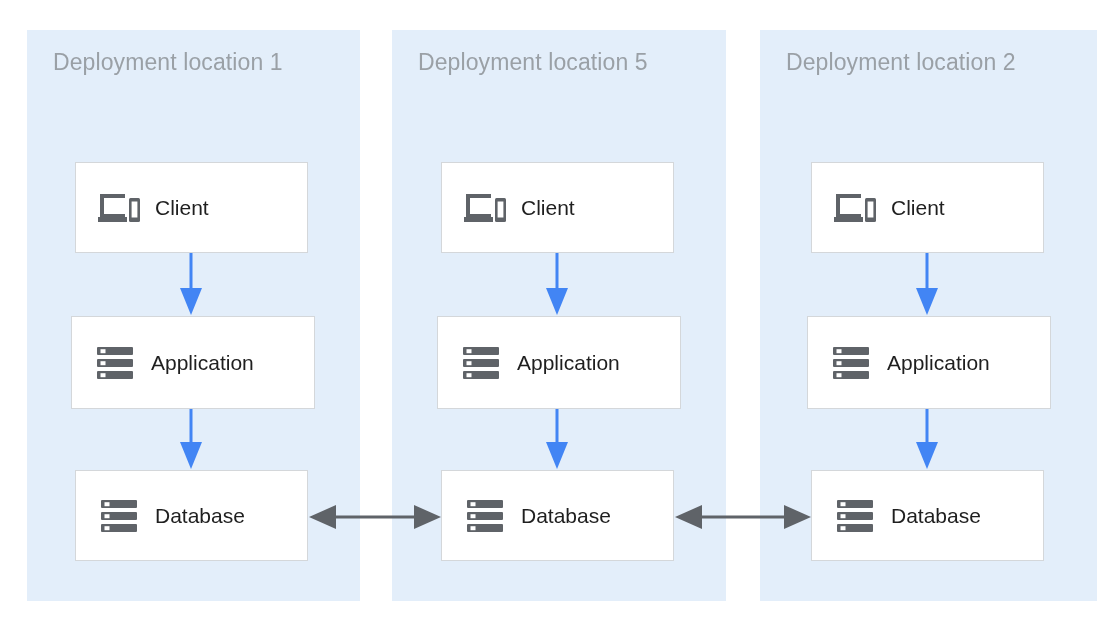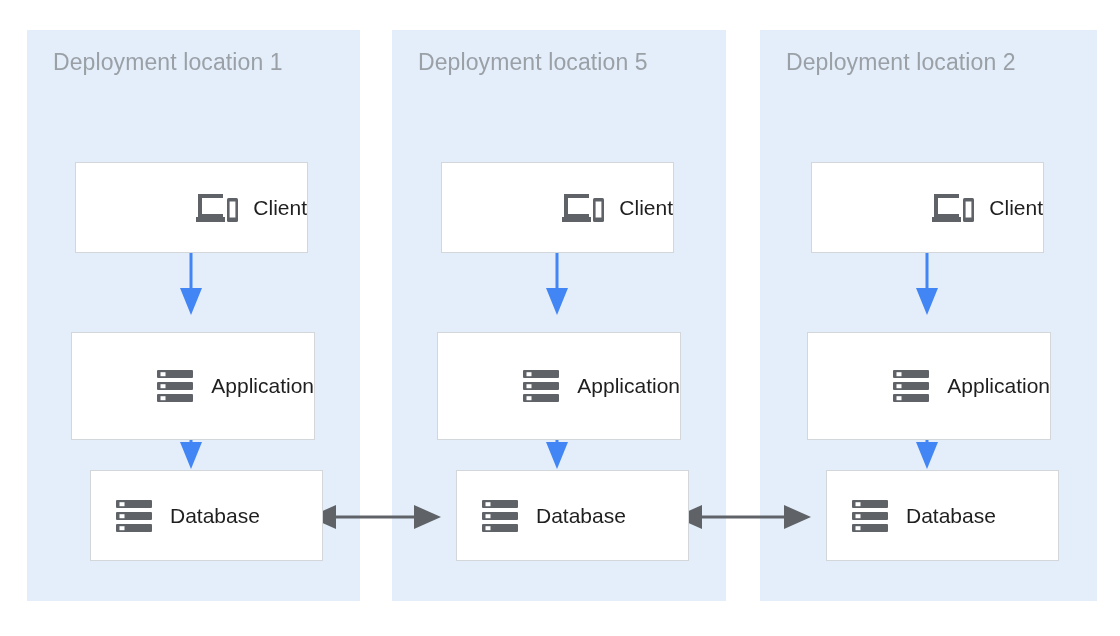--- a/index.html
+++ b/index.html
@@ -67,23 +67,23 @@
   .node .node-label {
     flex: 0 0 auto;
     margin-left: 14px;
     font-size: 21px;
     line-height: 26px;
     color: #1f1f1f;
     white-space: nowrap;
   }
 
   
-  .row-client   { top: 162px; height: 91px; justify-content: flex-end; }
-  .row-app      { top: 332px; height: 108px; justify-content: flex-end; }
-  .row-db       { top: 470px; height: 91px; margin-left: 15px; }
+  .row-client   { top: 162px; height: 91px; }
+  .row-app      { top: 316px; height: 93px; }
+  .row-db       { top: 470px; height: 91px; }
 
   .col-1 { left: 75px;  width: 233px; }
   .col-2 { left: 441px; width: 233px; }
   .col-3 { left: 811px; width: 233px; }
 
   
   .col-1.row-app { left: 71px; width: 244px; }
   .col-2.row-app { left: 437px; width: 244px; }
   .col-3.row-app { left: 807px; width: 244px; }
 

